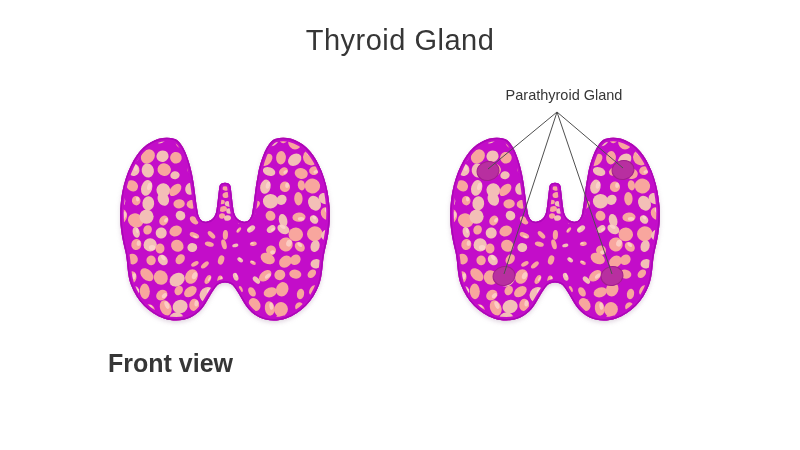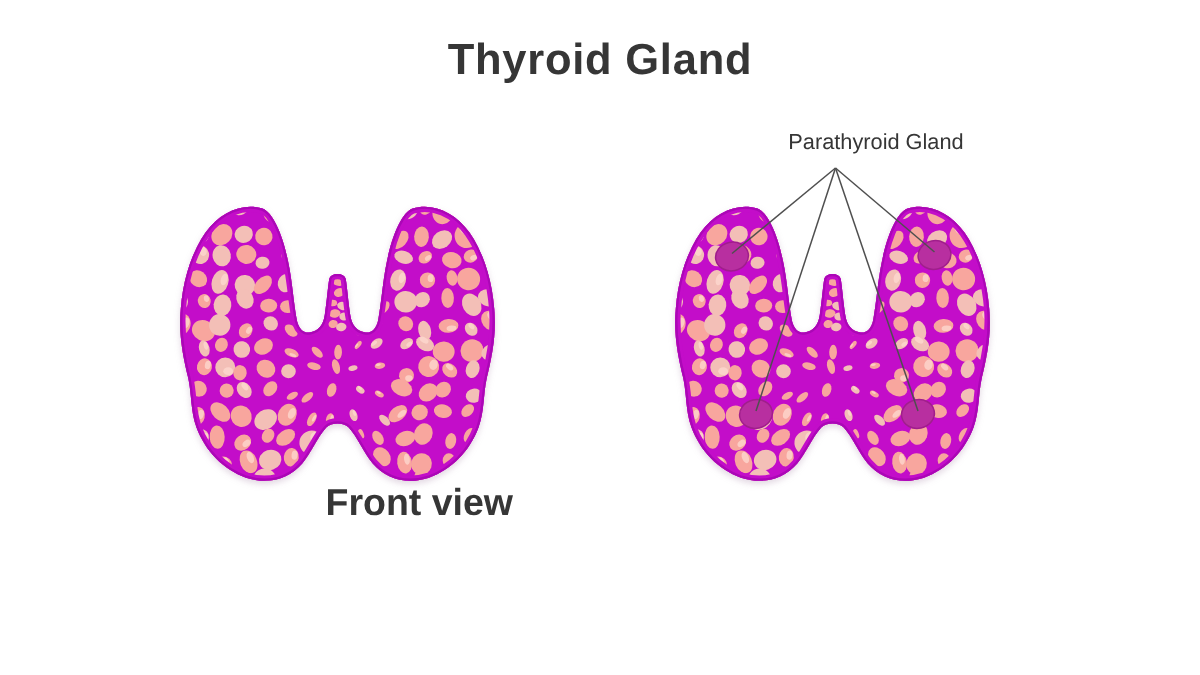--- a/index.html
+++ b/index.html
@@ -1,23 +1,23 @@
 <!DOCTYPE html>
 <html><head>
 <meta charset="utf-8">
 <style>
   html,body{margin:0;padding:0;background:#ffffff;}
   body{width:800px;height:450px;overflow:hidden;
        font-family:"Liberation Sans","DejaVu Sans",sans-serif;}
   .canvas{position:relative;width:800px;height:450px;background:#ffffff;}
   .title{position:absolute;left:0;top:24px;width:800px;text-align:center;
-         font-size:29px;font-weight:700;letter-spacing:.5px;}
-  .annotation-label{position:absolute;left:484px;top:87px;width:200px;
+         font-size:29px;font-weight:400;letter-spacing:.5px;}
+  .annotation-label{position:absolute;left:464px;top:87px;width:200px;
          text-align:center;font-size:14.5px;font-weight:400;}
-  .view-label{position:absolute;top:321px;text-align:right;
+  .view-label{position:absolute;top:349px;text-align:left;
          font-size:25px;font-weight:700;}
   .view-label.front{left:108px;width:234px;}
   .view-label.back{left:441px;width:248px;}
   svg.thyroid{position:absolute;top:126px;width:230px;height:210px;
          filter:drop-shadow(0 2px 2px rgba(150,110,150,.28));}
   svg.thyroid.front{left:110px;}
   svg.thyroid.back{left:440px;}
   svg.overlay{position:absolute;left:0;top:0;width:800px;height:450px;
          pointer-events:none;}
 </style>

